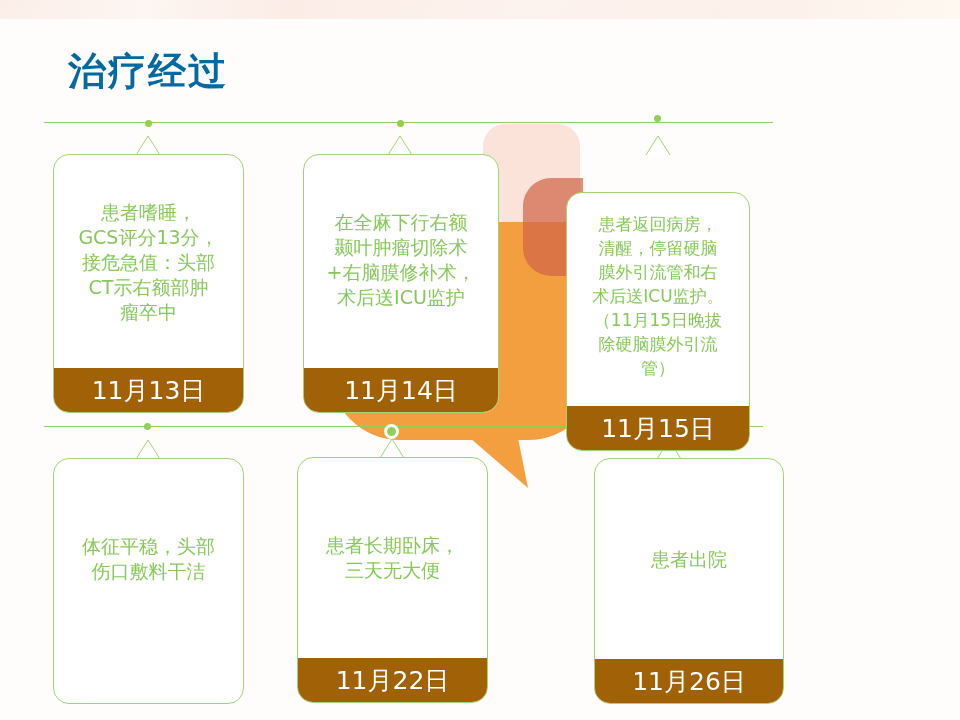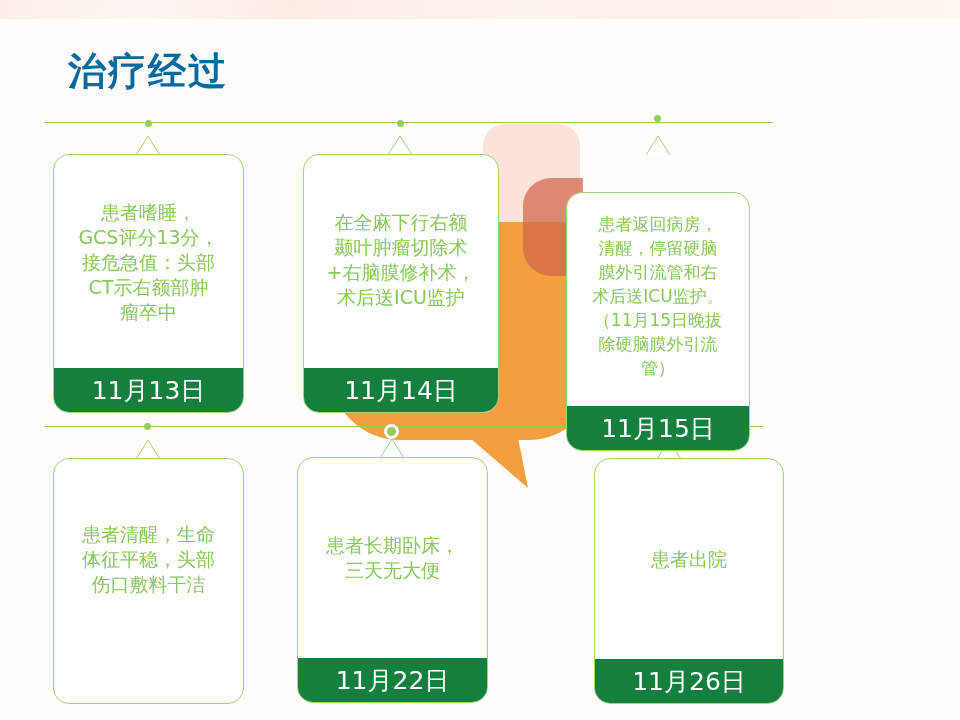--- a/index.html
+++ b/index.html
@@ -40,21 +40,21 @@
     border: 1px solid #9fd673; border-radius: 16px;
     box-sizing: border-box; overflow: hidden;
   }
   .card-body {
     position: absolute; left: 0; right: 0; top: 0;
     display: flex; align-items: center; justify-content: center; text-align: center;
     color: #86c95a; font-size: 19px; line-height: 25px; padding: 0 6px; box-sizing: border-box;
   }
   .card-date {
     position: absolute; left: 0; right: 0; bottom: 0; height: 44px;
-    background: #15803d; color: #fff; font-size: 25px;
+    background: #a16207; color: #fff; font-size: 25px;
     display: flex; align-items: center; justify-content: center;
   }
 </style>
 </head>
 <body>
 
 <div class="top-band"></div>
 
 <div class="title">治疗经过</div>
 
@@ -123,21 +123,20 @@
       <div>除硬脑膜外引流</div>
       <div>管）</div>
     </div>
   </div>
   <div class="card-date">11月15日</div>
 </div>
 
 <div class="card" style="left:53px;top:458px;width:191px;height:246px;">
   <div class="card-body" style="height:200px;">
     <div>
-      <div>患者清醒，生命</div>
       <div>体征平稳，头部</div>
       <div>伤口敷料干洁</div>
     </div>
   </div>
 </div>
 
 <div class="card" style="left:297px;top:457px;width:191px;height:246px;">
   <div class="card-body" style="height:200px;">
     <div>
       <div>患者长期卧床，</div>

